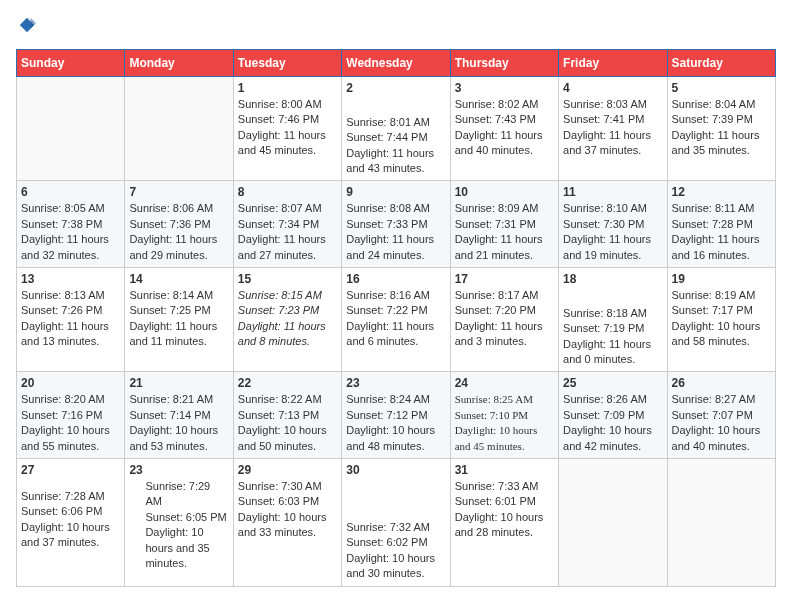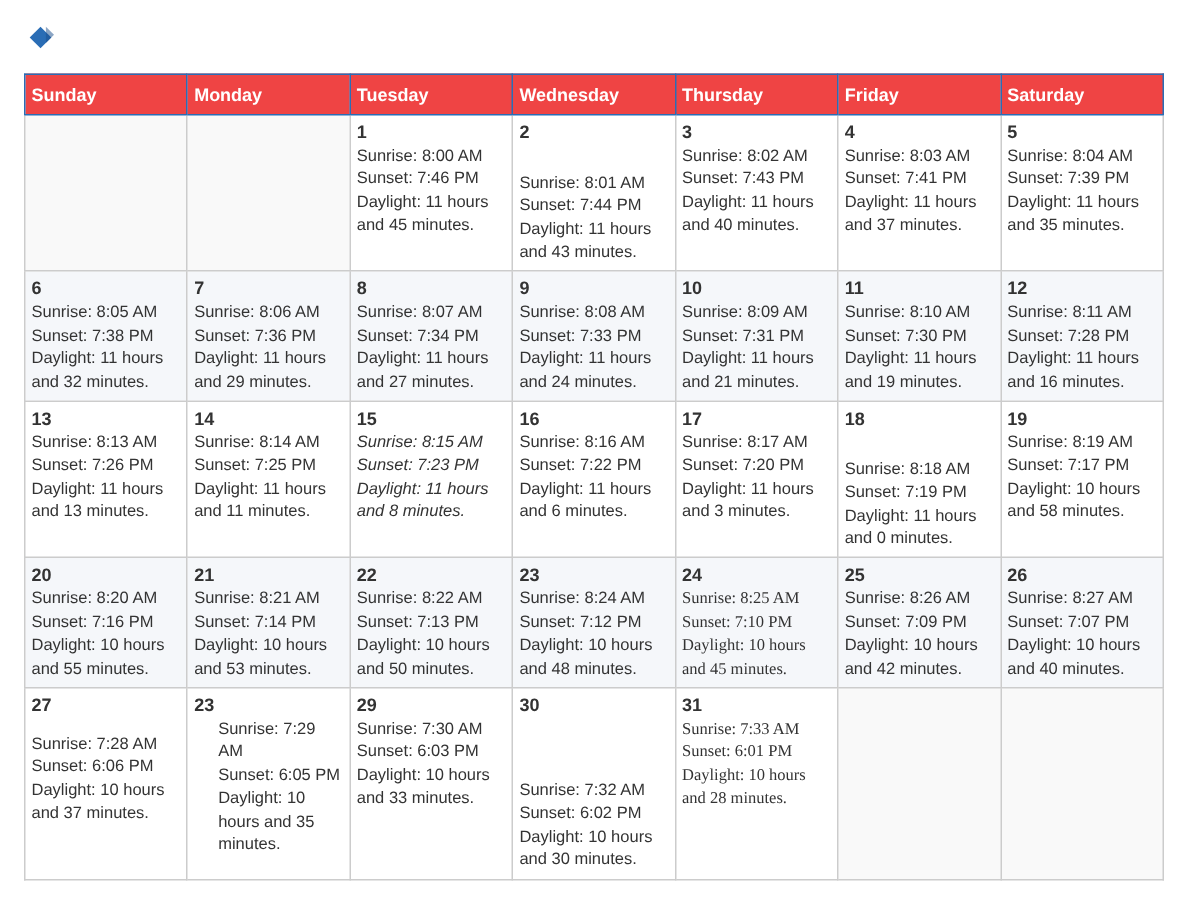--- a/index.html
+++ b/index.html
@@ -305,21 +305,21 @@
 Daylight: 10 hours and 33 minutes.</div>
         </td>
         <td>
           <div class="day-number">30</div>
           <div class="day-info" style="white-space: pre-line; margin-top: 43px;">Sunrise: 7:32 AM
 Sunset: 6:02 PM
 Daylight: 10 hours and 30 minutes.</div>
         </td>
         <td>
           <div class="day-number">31</div>
-          <div class="day-info" style="white-space: pre-line; font-family: Liberation Serif, serif;">Sunrise: 7:33 AM
+          <div class="day-info" style="white-space: pre-line;">Sunrise: 7:33 AM
 Sunset: 6:01 PM
 Daylight: 10 hours and 28 minutes.</div>
         </td>
         <td class="empty"></td>
         <td class="empty"></td>
       </tr>
     </tbody>
 </table>
 
 </body></html>

